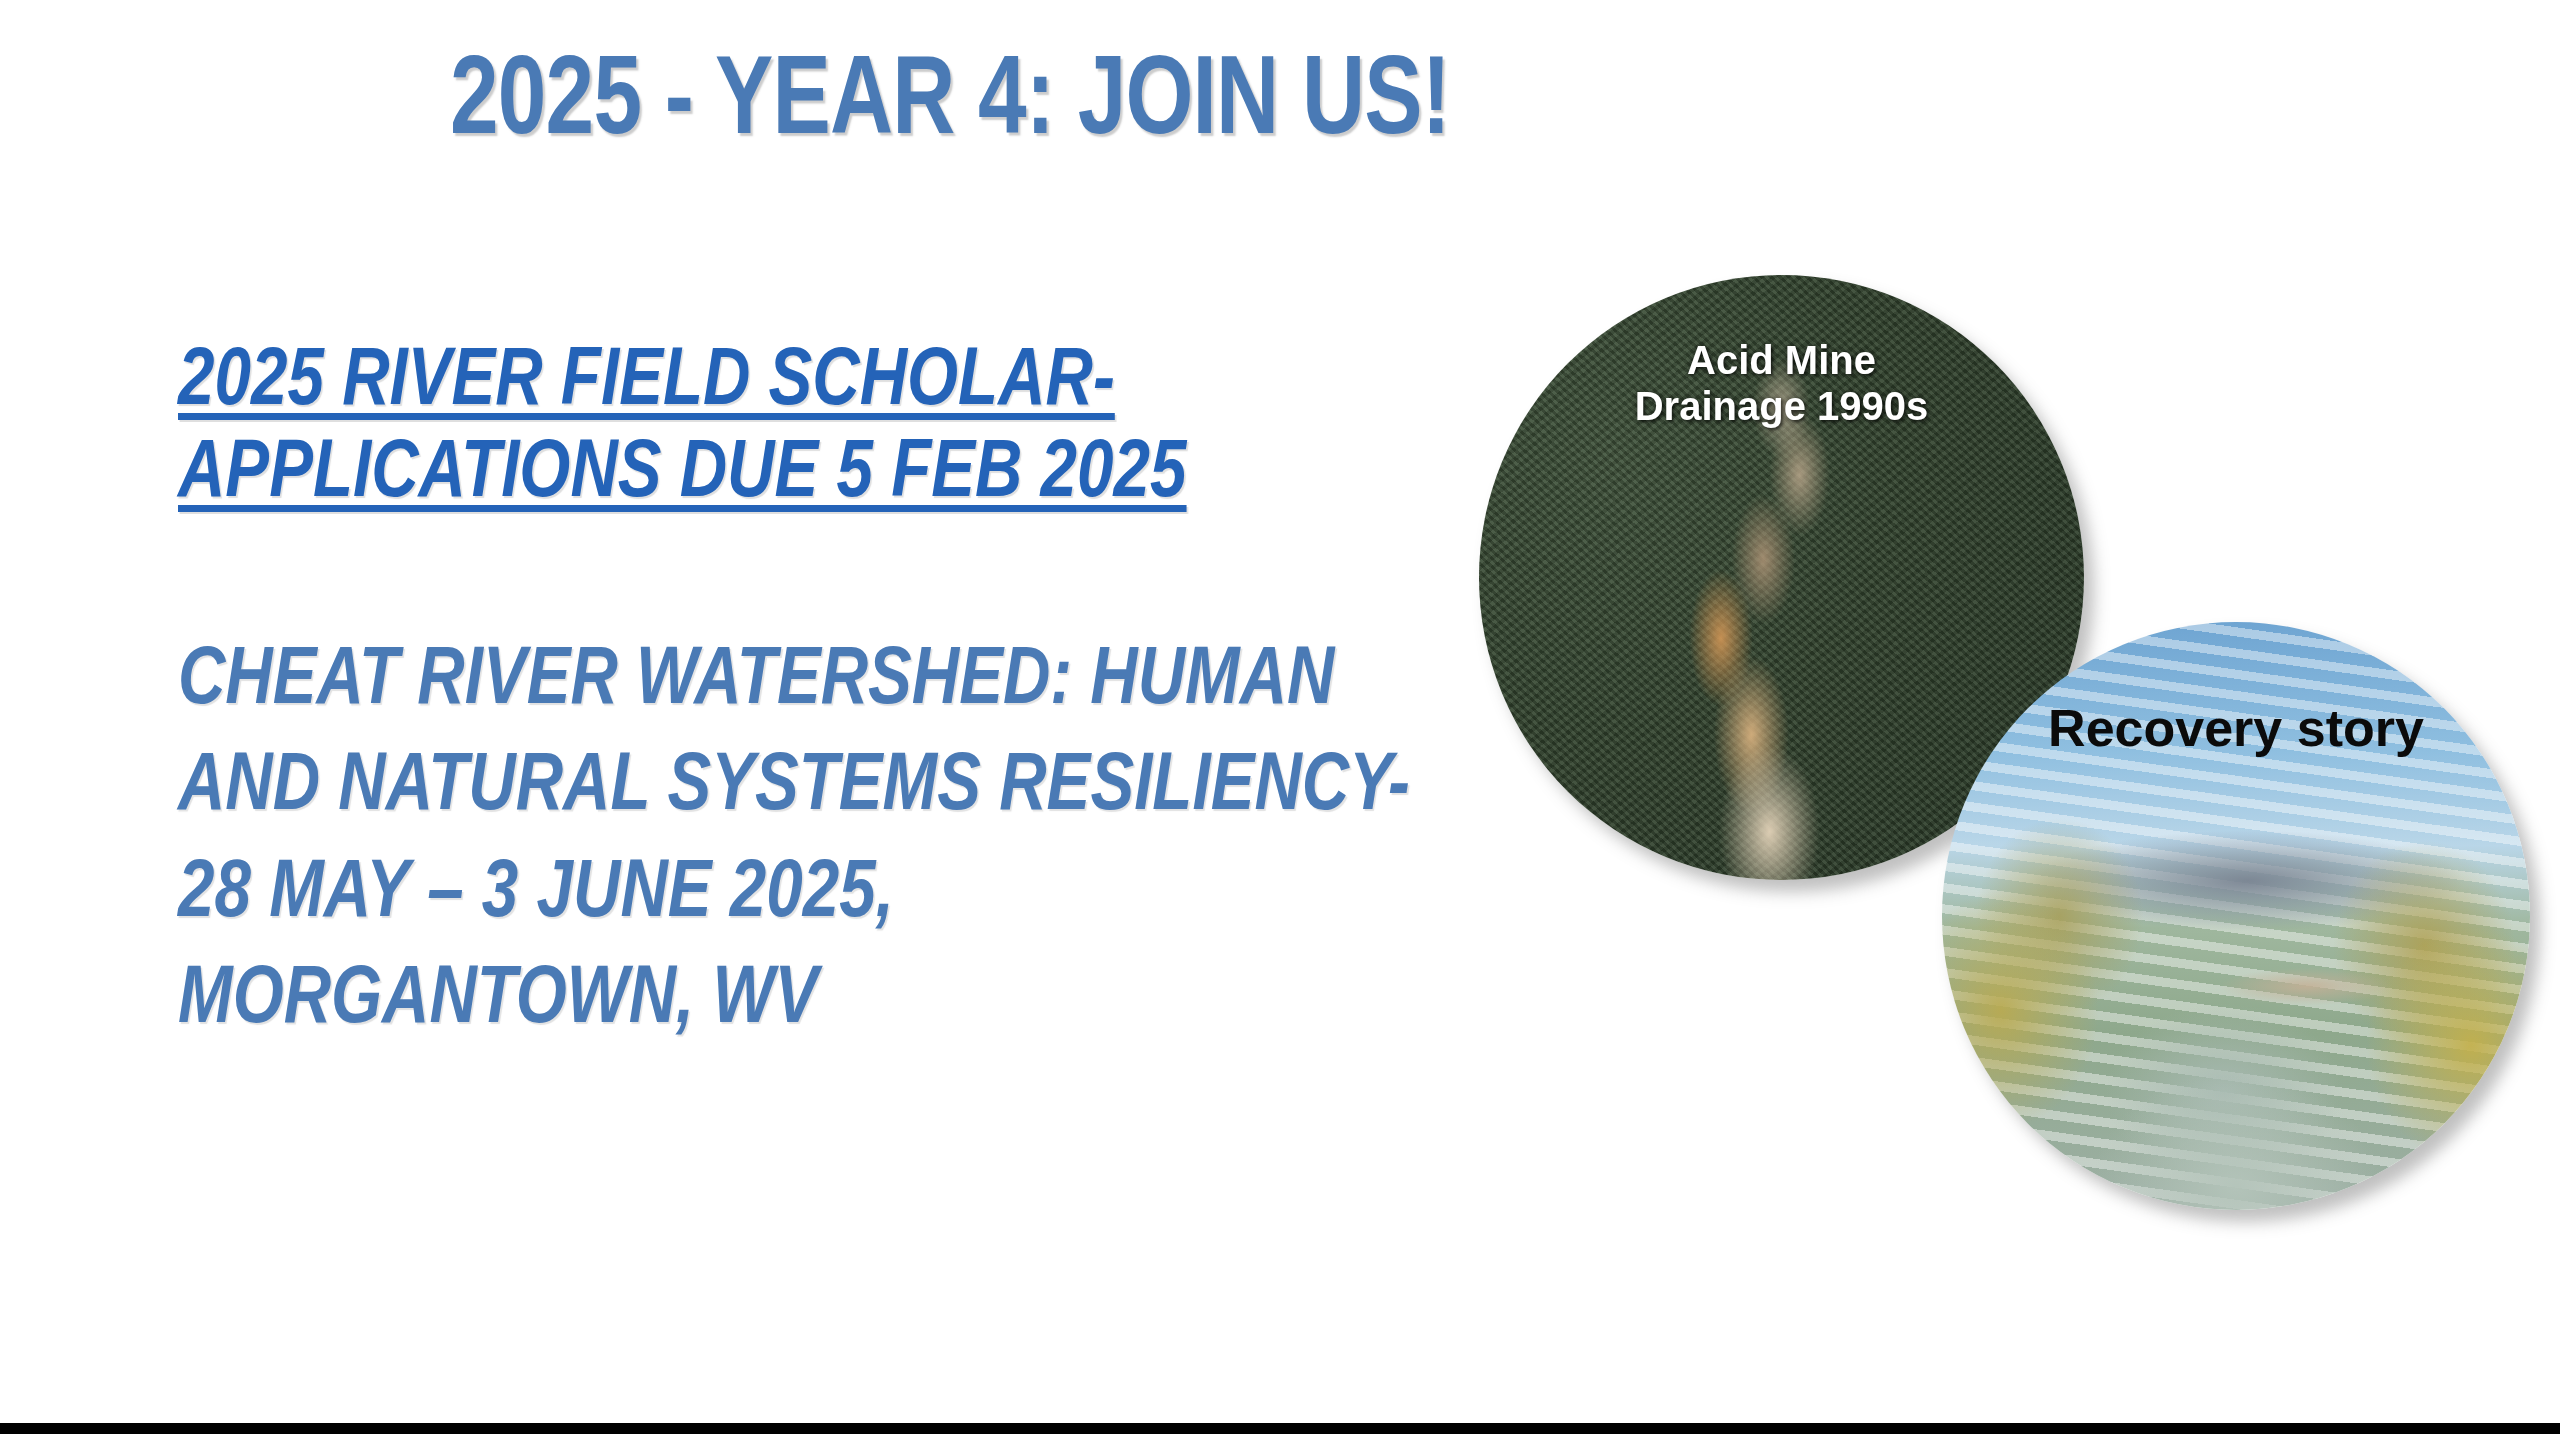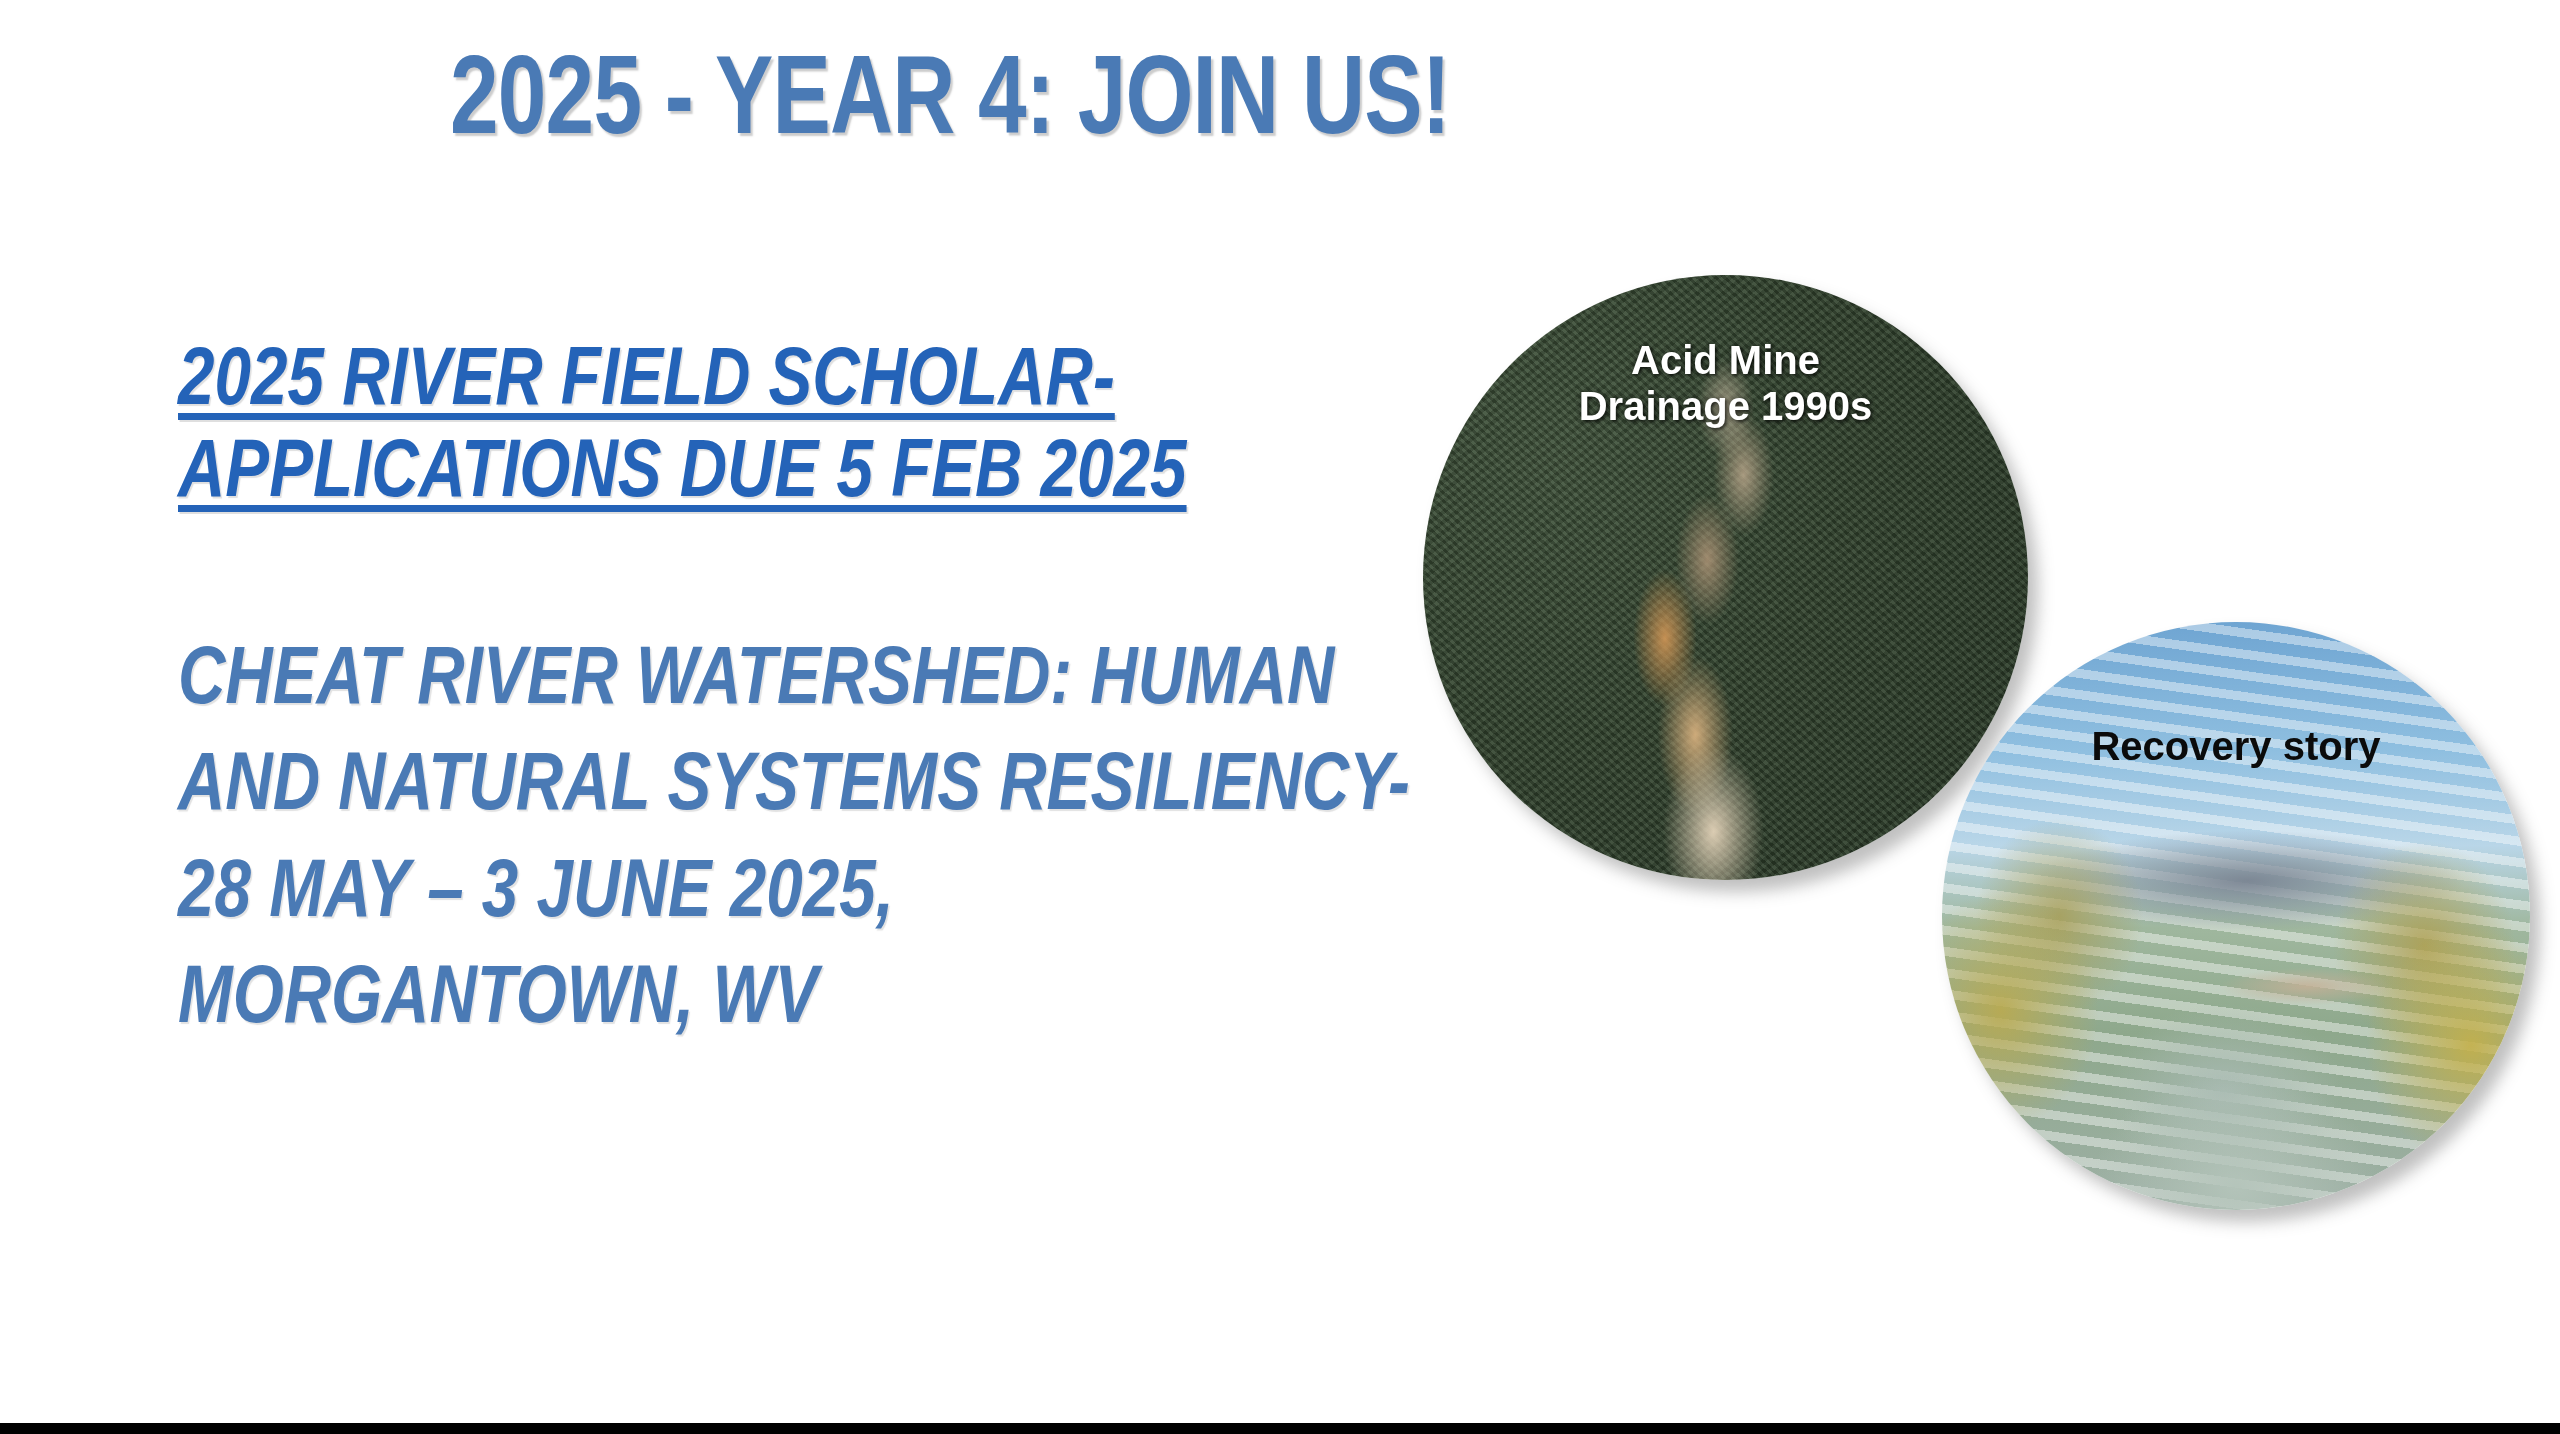--- a/index.html
+++ b/index.html
@@ -94,21 +94,21 @@
     pointer-events:none;
   }
   .cap-white {
     color:#ffffff;
     text-shadow:0 0 6px rgba(0,0,0,0.55), 2px 2px 3px rgba(0,0,0,0.45);
   }
   .cap-black { color:#0b0b0b; }
 
   
   #circle-amd {
-    left:1423px; top:275px;
+    left:1479px; top:275px;
     width:605px; height:605px;
     background:
       
       radial-gradient(ellipse 70px 120px at 48% 92%, rgba(226,210,184,0.96), rgba(226,210,184,0) 72%),
       radial-gradient(ellipse 52px 110px at 45% 76%, rgba(214,176,126,0.95), rgba(214,176,126,0) 72%),
       radial-gradient(ellipse 44px 95px  at 40% 60%, rgba(208,150,86,0.92),  rgba(208,150,86,0) 72%),
       radial-gradient(ellipse 44px 90px  at 47% 47%, rgba(176,150,120,0.85), rgba(176,150,120,0) 72%),
       radial-gradient(ellipse 42px 85px  at 53% 33%, rgba(190,170,142,0.82), rgba(190,170,142,0) 72%),
       radial-gradient(ellipse 40px 70px  at 50% 22%, rgba(205,190,165,0.70), rgba(205,190,165,0) 72%),
       
@@ -135,21 +135,21 @@
       
       radial-gradient(ellipse 140px 170px at 10% 66%, rgba(186,170,80,0.92), rgba(186,170,80,0) 70%),
       radial-gradient(ellipse 120px 140px at 20% 50%, rgba(168,156,82,0.80), rgba(168,156,82,0) 70%),
       
       radial-gradient(ellipse 300px 70px at 52% 44%, rgba(122,132,146,0.95), rgba(122,132,146,0) 72%),
       
       repeating-linear-gradient(8deg, rgba(255,255,255,0.42) 0 9px, rgba(255,255,255,0) 9px 21px),
       
       linear-gradient(180deg, #6fa5d2 0%, #8fbfe0 22%, #b9d6e8 38%, #9fb79e 52%, #8ea88c 70%, #9eb0a6 100%);
   }
-  #cap-recovery { top:101px; font-size:40px; }
+  #cap-recovery { top:76px; font-size:52px; }
 
   
   #circle-nico {
     left:1437px; top:880px;
     width:500px; height:500px;
     background:
       
       radial-gradient(ellipse 240px 130px at 58% 96%, rgba(168,140,112,0.97), rgba(168,140,112,0) 76%),
       radial-gradient(ellipse 220px 120px at 74% 78%, rgba(158,131,105,0.95), rgba(158,131,105,0) 74%),
       

